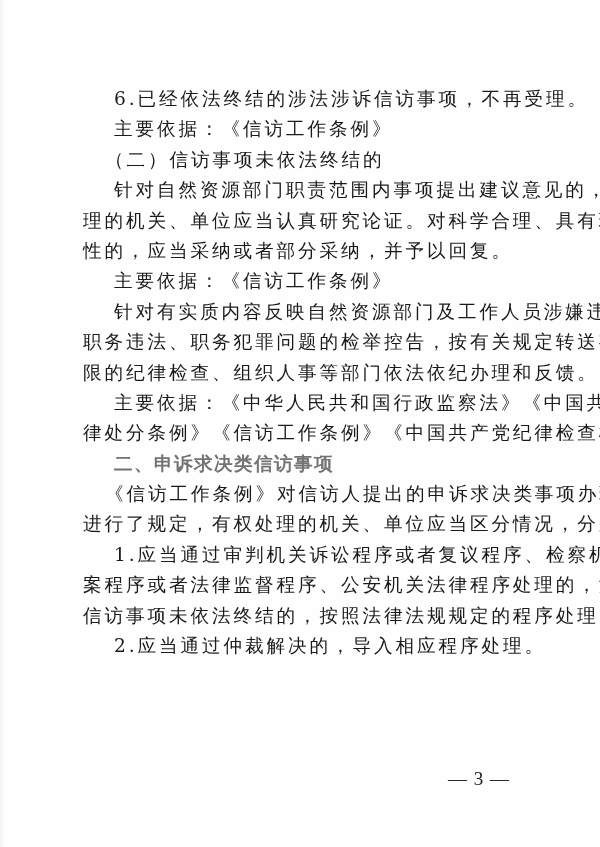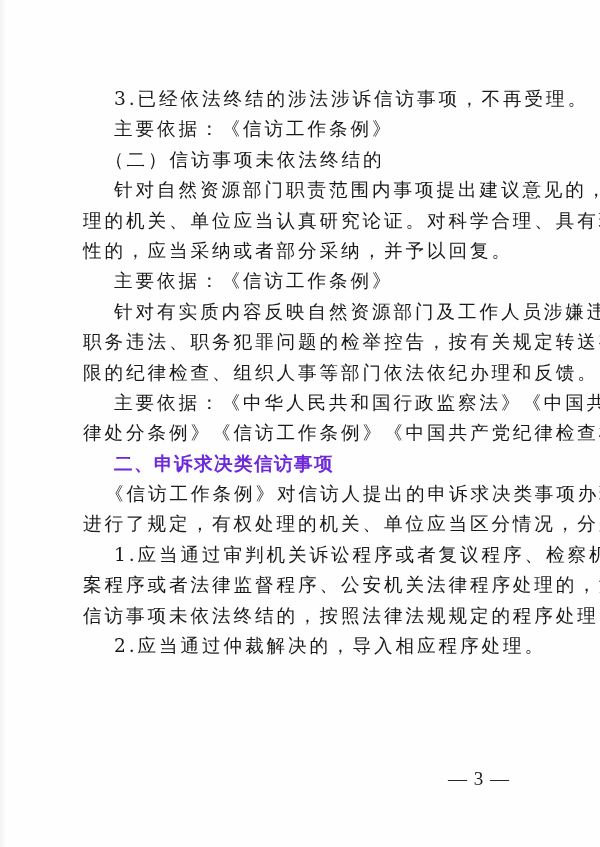--- a/index.html
+++ b/index.html
@@ -33,21 +33,21 @@
     .indent {
       padding-left: 31px;
     }
     .indent-sm {
       padding-left: 22px;
     }
     .heading-sans {
       font-family: "DejaVu Sans", "Liberation Sans", sans-serif;
       font-weight: bold;
       letter-spacing: 1.4px;
-      color: #6d28d9;
+      color: #737373;
     }
     .page-number {
       position: absolute;
       left: 448px;
       top: 768px;
       font-family: "Liberation Serif", "DejaVu Serif", serif;
       font-size: 19px;
       color: #1a1a1a;
       letter-spacing: 1px;
     }
@@ -59,21 +59,21 @@
       height: 847px;
       background: linear-gradient(to right, #f3f3f3, #fefefe);
     }
   </style>
 </head>
 <body>
 
 <div class="edge-shade"></div>
 
 <div class="page">
-  <span class="line indent">3.已经依法终结的涉法涉诉信访事项，不再受理。</span>
+  <span class="line indent">6.已经依法终结的涉法涉诉信访事项，不再受理。</span>
   <span class="line indent">主要依据：《信访工作条例》</span>
   <span class="line indent-sm">（二）信访事项未依法终结的</span>
   <span class="line indent">针对自然资源部门职责范围内事项提出建议意见的，有权处</span>
   <span class="line">理的机关、单位应当认真研究论证。对科学合理、具有现实可行</span>
   <span class="line">性的，应当采纳或者部分采纳，并予以回复。</span>
   <span class="line indent">主要依据：《信访工作条例》</span>
   <span class="line indent">针对有实质内容反映自然资源部门及工作人员涉嫌违纪或者</span>
   <span class="line">职务违法、职务犯罪问题的检举控告，按有关规定转送有管理权</span>
   <span class="line">限的纪律检查、组织人事等部门依法依纪办理和反馈。</span>
   <span class="line indent">主要依据：《中华人民共和国行政监察法》《中国共产党纪</span>

